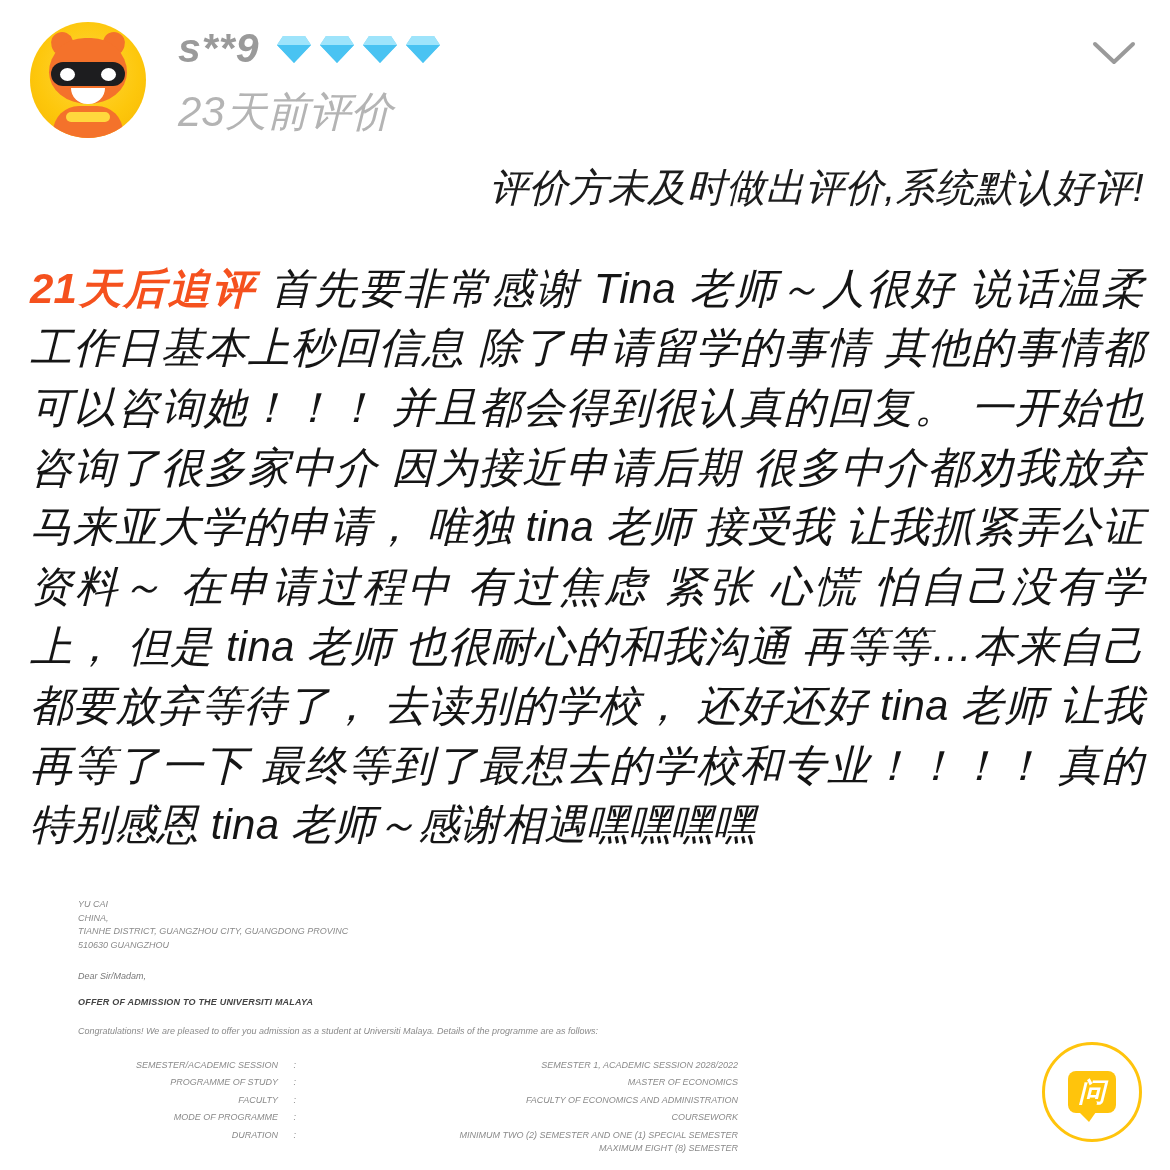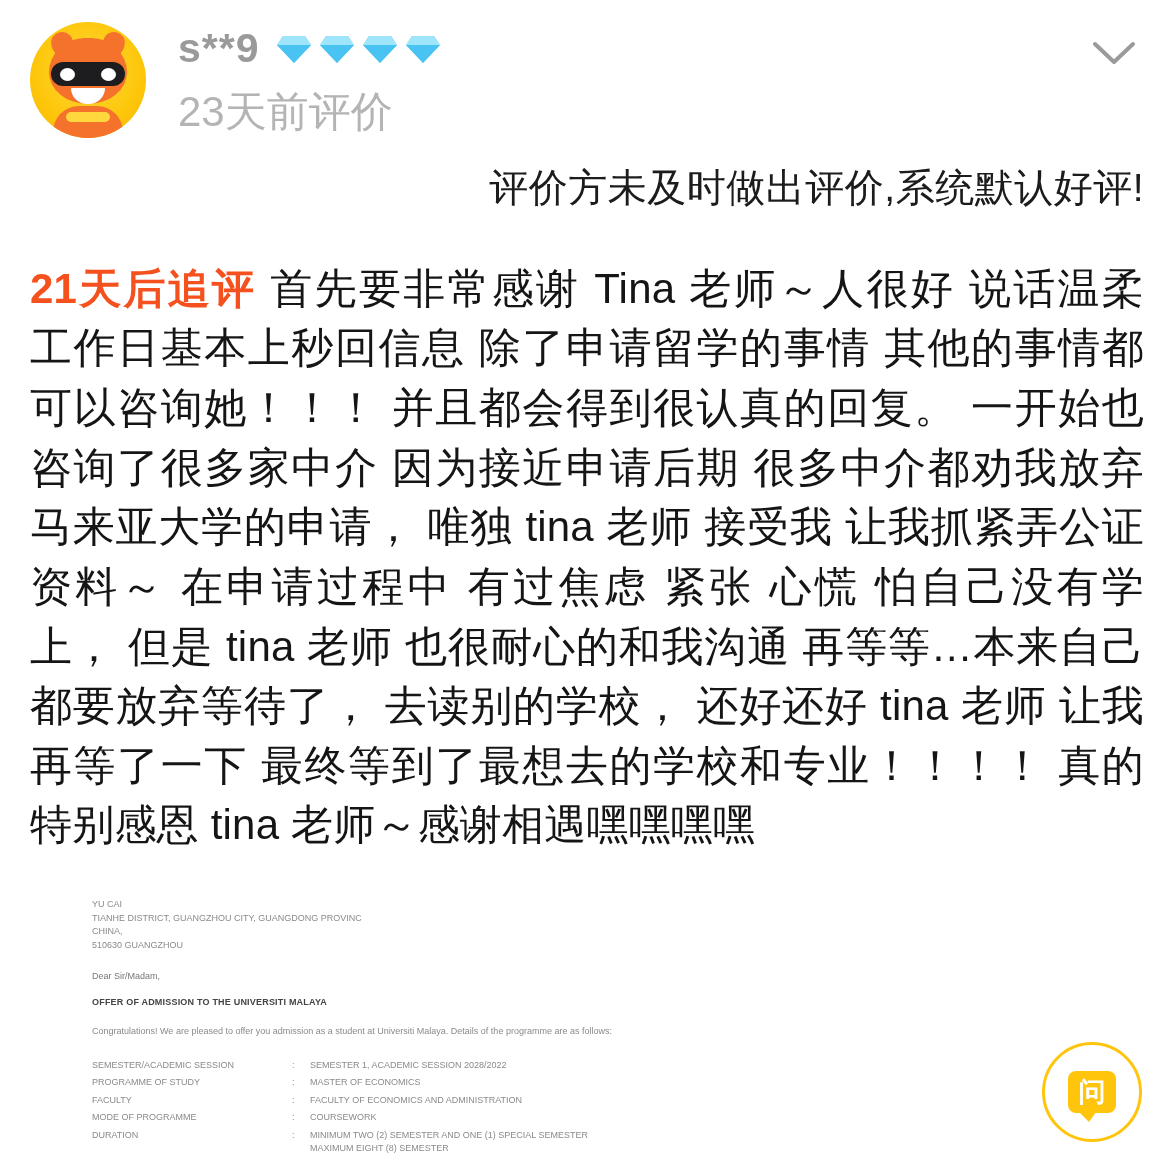--- a/index.html
+++ b/index.html
@@ -12,20 +12,21 @@
     height: 1170px;
     overflow: hidden;
     font-family: "Liberation Sans", "DejaVu Sans", sans-serif;
     -webkit-font-smoothing: antialiased;
   }
   .review-card {
     position: relative;
     width: 1170px;
     height: 1170px;
     box-sizing: border-box;
+    font-style: italic;
   }
 
   
   .header {
     display: flex;
     align-items: flex-start;
     padding: 22px 30px 0 30px;
     position: relative;
   }
   .avatar {
@@ -175,21 +176,21 @@
   }
   .followup-tag {
     color: #f5511e;
     font-weight: bold;
     margin-top: 28px;
   }
 
   
   .doc {
     position: absolute;
-    left: 92px;
+    left: 78px;
     top: 898px;
     width: 660px;
     background: #ffffff;
     font-family: "Liberation Sans", "DejaVu Sans", sans-serif;
     color: #8a8a8a;
     font-size: 9px;
     line-height: 1.5;
   }
   .doc .addr { margin-bottom: 18px; }
   .doc .addr div { white-space: nowrap; }
@@ -199,20 +200,21 @@
     color: #444;
     margin-bottom: 16px;
     letter-spacing: 0.2px;
   }
   .doc .para { margin-bottom: 18px; max-width: 560px; color: #8a8a8a; }
   .doc table {
     border-collapse: collapse;
     width: 100%;
     font-size: 9px;
     color: #8a8a8a;
+    text-align: right;
   }
   .doc td { padding: 2px 0; vertical-align: top; }
   .doc td.k { width: 200px; white-space: nowrap; }
   .doc td.c { width: 18px; }
   .doc td.v { white-space: pre-line; }
 
   
   .fab {
     position: absolute;
     right: 28px;
@@ -307,22 +309,22 @@
   </div>
 
   <div class="content">
     <div class="first-line">评价方未及时做出评价,系统默认好评!</div>
     <div class="followup"><span class="followup-tag">21天后追评</span><span> 首先要非常感谢 Tina 老师～人很好 说话温柔 工作日基本上秒回信息 除了申请留学的事情  其他的事情都可以咨询她！！！ 并且都会得到很认真的回复。 一开始也咨询了很多家中介 因为接近申请后期 很多中介都劝我放弃马来亚大学的申请， 唯独 tina 老师 接受我 让我抓紧弄公证资料～ 在申请过程中 有过焦虑 紧张 心慌 怕自己没有学上， 但是 tina 老师 也很耐心的和我沟通 再等等…本来自己都要放弃等待了， 去读别的学校， 还好还好 tina 老师 让我再等了一下 最终等到了最想去的学校和专业！！！！ 真的特别感恩 tina 老师～感谢相遇嘿嘿嘿嘿</span></div>
   </div>
 
   <div class="doc">
     <div class="addr">
       <div>YU CAI</div>
+      <div>CHINA,</div>
       <div>TIANHE DISTRICT, GUANGZHOU CITY, GUANGDONG PROVINC</div>
-      <div>CHINA,</div>
       <div>510630 GUANGZHOU</div>
     </div>
     <div class="salute">Dear Sir/Madam,</div>
     <div class="subject">OFFER OF ADMISSION TO THE UNIVERSITI MALAYA</div>
     <div class="para">Congratulations! We are pleased to offer you admission as a student at Universiti Malaya. Details of the programme are as follows:</div>
     <table>
       <tbody>
         <tr>
           <td class="k">SEMESTER/ACADEMIC SESSION</td>
           <td class="c">:</td>

